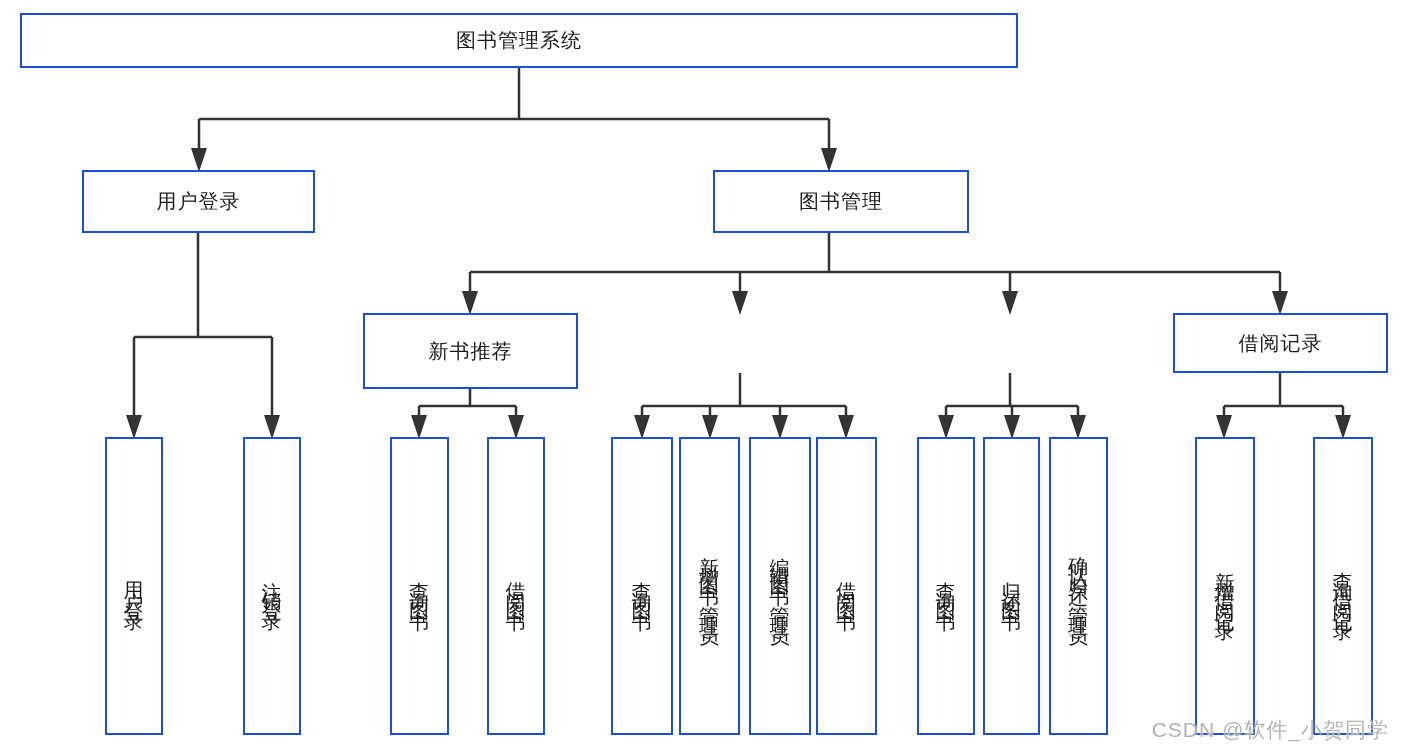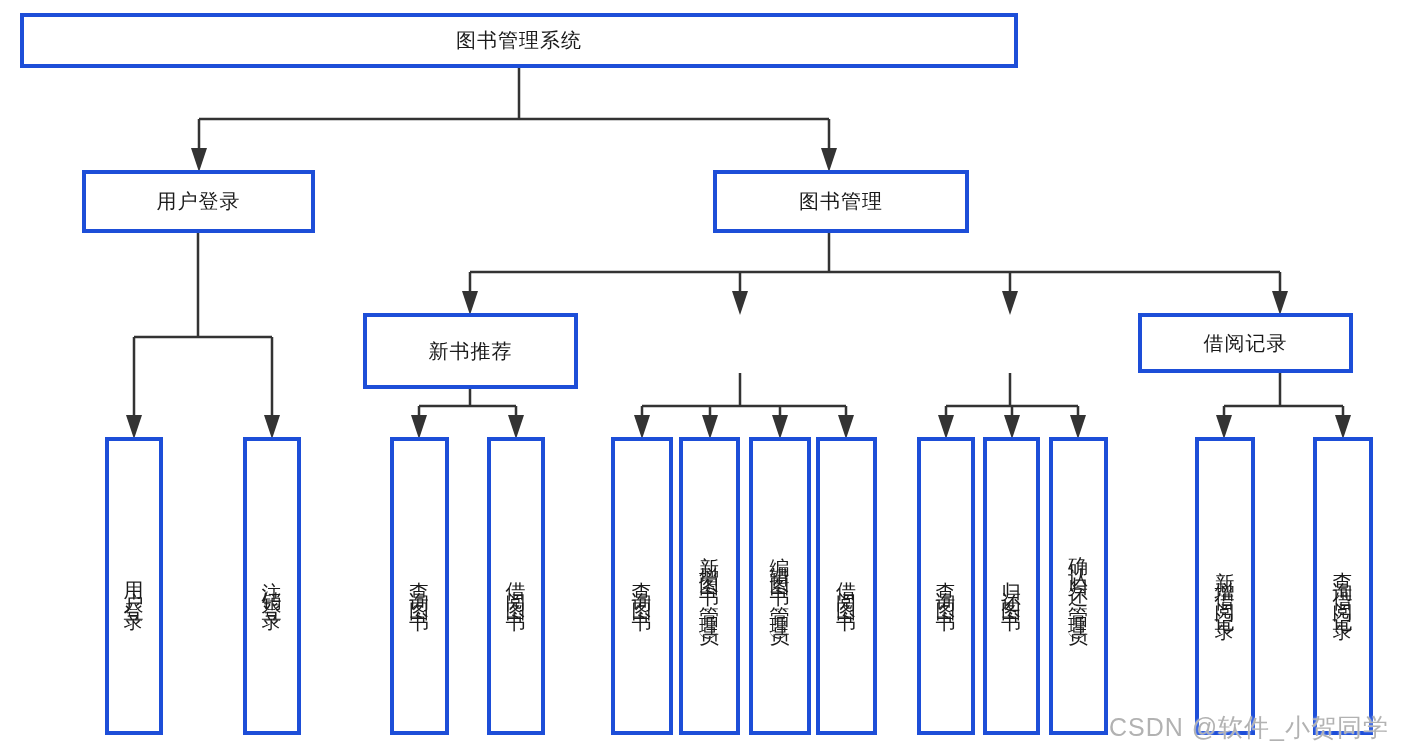--- a/index.html
+++ b/index.html
@@ -3,31 +3,31 @@
 <meta charset="utf-8">
 <style>
   html,body{margin:0;padding:0;background:#ffffff;}
   .canvas{
     position:relative;width:1405px;height:747px;background:#ffffff;
     font-family:"Liberation Sans",sans-serif;overflow:hidden;
   }
   .connectors{position:absolute;left:0;top:0;width:1405px;height:747px;}
   .node{
     position:absolute;box-sizing:border-box;background:#ffffff;
-    border:4px solid #1d4ed8;display:flex;align-items:center;justify-content:center;
+    border:2px solid #1d4ed8;display:flex;align-items:center;justify-content:center;
     color:#1a1a1a;font-size:20px;z-index:2;
   }
   .node .hlabel{display:block;letter-spacing:1px;white-space:nowrap;}
   .leaf .vlabel{
     display:block;writing-mode:vertical-rl;text-orientation:mixed;
     letter-spacing:10px;line-height:1;font-size:20px;
   }
   .watermark{
     position:absolute;right:16px;bottom:3px;z-index:5;
-    font-size:25px;color:#b2b2b2;letter-spacing:1px;
+    font-size:21px;color:#b2b2b2;letter-spacing:1px;
     text-shadow:0 0 2px #ffffff;white-space:nowrap;
   }
 </style>
 </head>
 <body>
 
 <div class="canvas">
 
   <svg class="connectors" width="1405" height="747" viewBox="0 0 1405 747">
 
@@ -62,21 +62,21 @@
   <div class="node" style="left:82px;top:170px;width:233px;height:63px">
     <span class="hlabel">用户登录</span>
   </div>
   <div class="node" style="left:713px;top:170px;width:256px;height:63px">
     <span class="hlabel">图书管理</span>
   </div>
 
   <div class="node" style="left:363px;top:313px;width:215px;height:76px">
     <span class="hlabel">新书推荐</span>
   </div>
-  <div class="node" style="left:1138px;top:313px;width:215px;height:60px">
+  <div class="node" style="left:1173px;top:313px;width:215px;height:60px">
     <span class="hlabel">借阅记录</span>
   </div>
 
   <div class="node leaf" style="left:105px;top:437px;width:58px;height:298px">
     <span class="vlabel">用户登录</span>
   </div>
   <div class="node leaf" style="left:243px;top:437px;width:58px;height:298px">
     <span class="vlabel">注销登录</span>
   </div>
 

